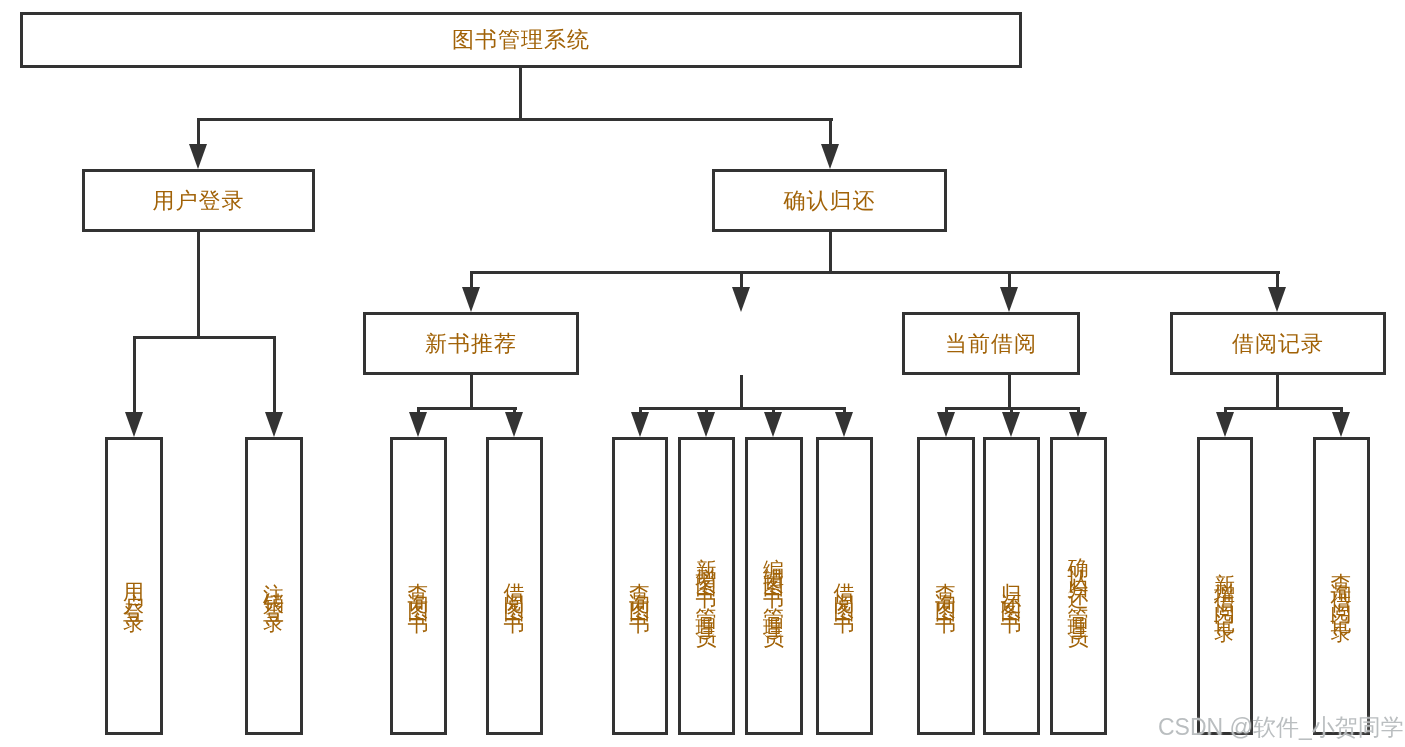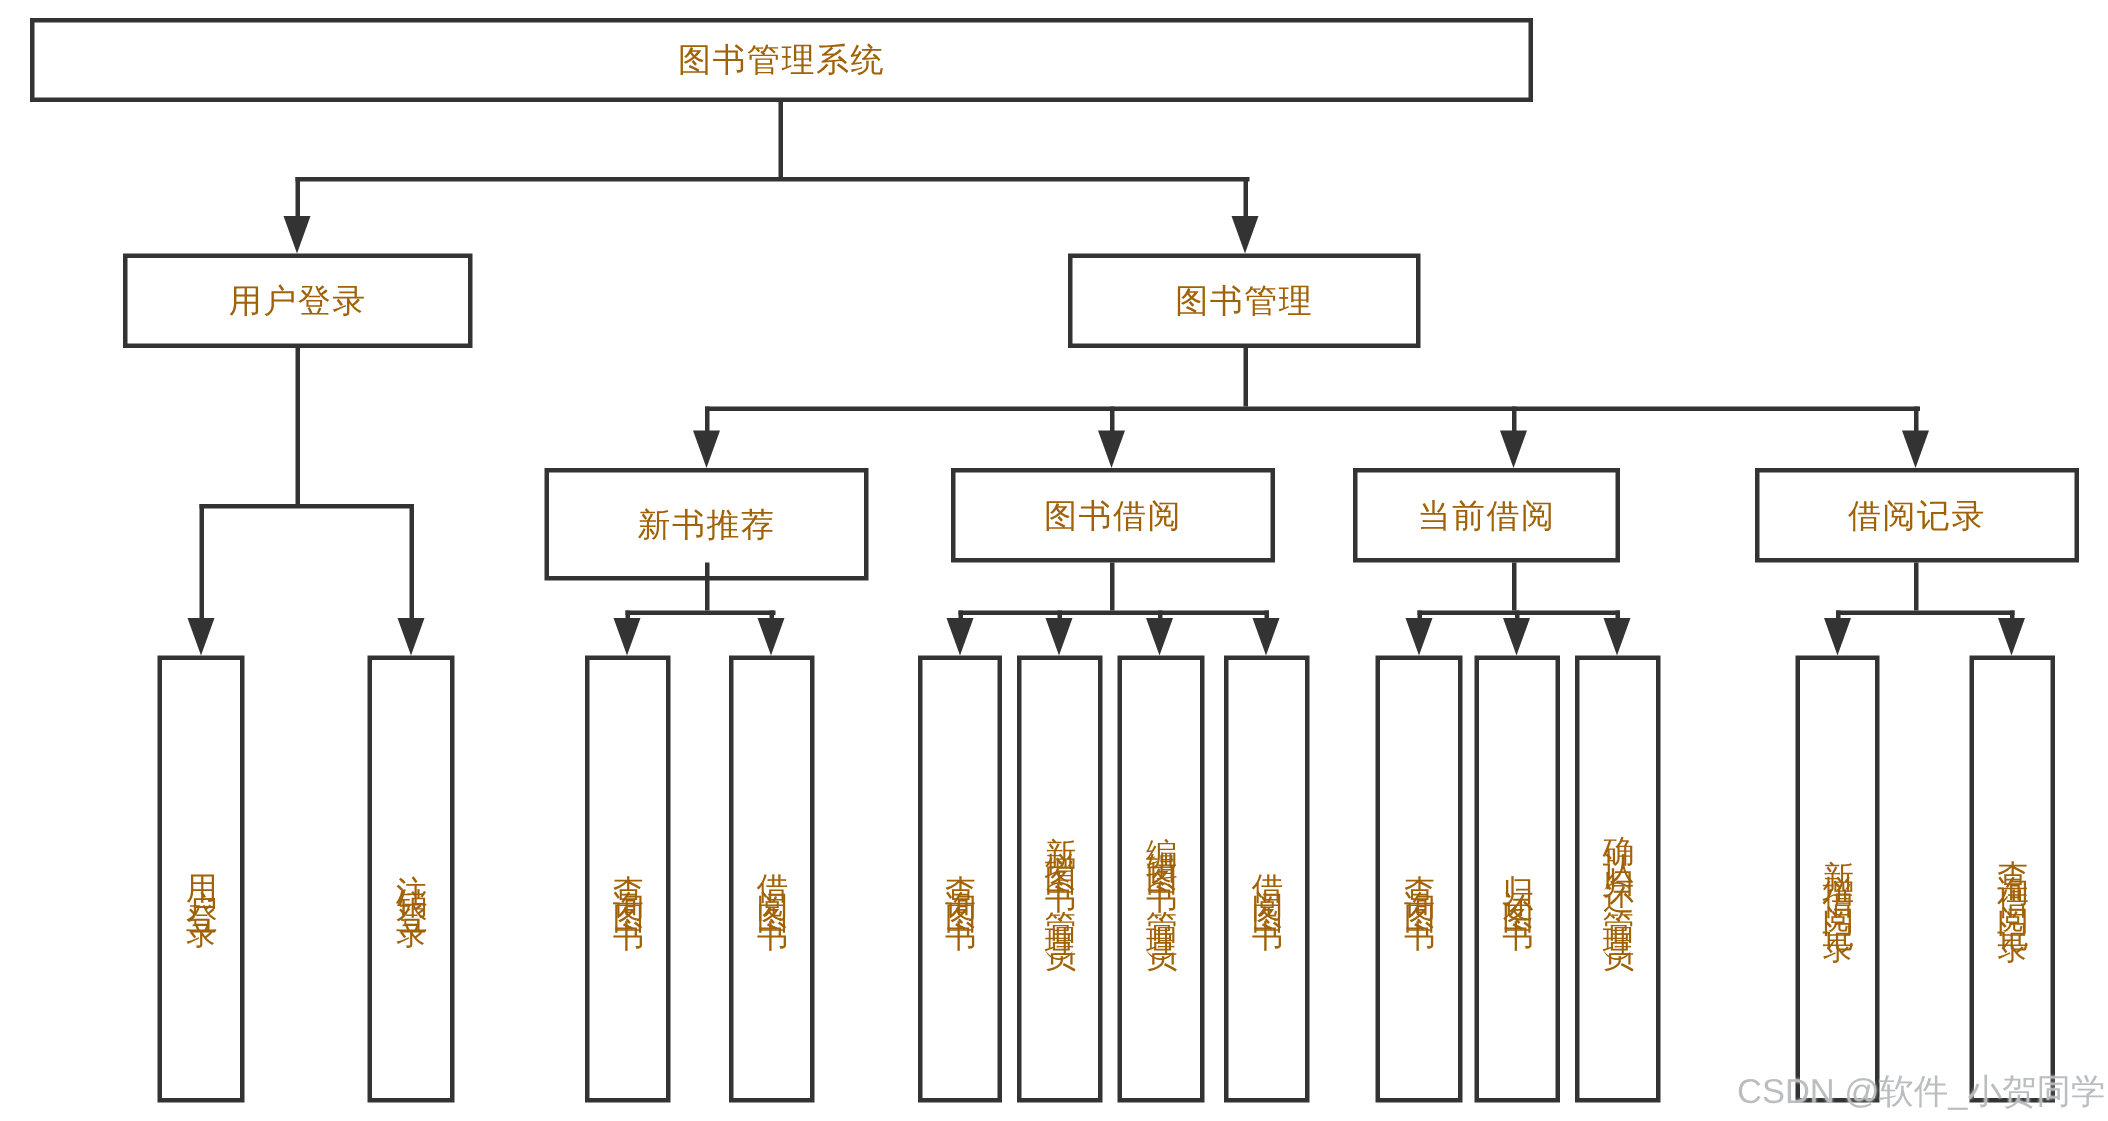--- a/index.html
+++ b/index.html
@@ -40,30 +40,27 @@
 
   <div class="box" style="left:20px;top:12px;width:1002px;height:56px">
     <span>图书管理系统</span>
   </div>
 
   <div class="box" style="left:82px;top:169px;width:233px;height:63px">
     <span>用户登录</span>
   </div>
 
   <div class="box" style="left:712px;top:169px;width:235px;height:63px">
-    <span>图书管理</span>
+    <span>确认归还</span>
   </div>
 
-  <div class="box" style="left:363px;top:312px;width:216px;height:75px">
+  <div class="box" style="left:363px;top:312px;width:216px;height:63px">
     <span>新书推荐</span>
   </div>
 
-  <div class="box" style="left:634px;top:312px;width:216px;height:63px">
-    <span>图书借阅</span>
-  </div>
 
   <div class="box" style="left:902px;top:312px;width:178px;height:63px">
     <span>当前借阅</span>
   </div>
 
   <div class="box" style="left:1170px;top:312px;width:216px;height:63px">
     <span>借阅记录</span>
   </div>
 
   <div class="box leaf" style="left:105px;width:58px">

